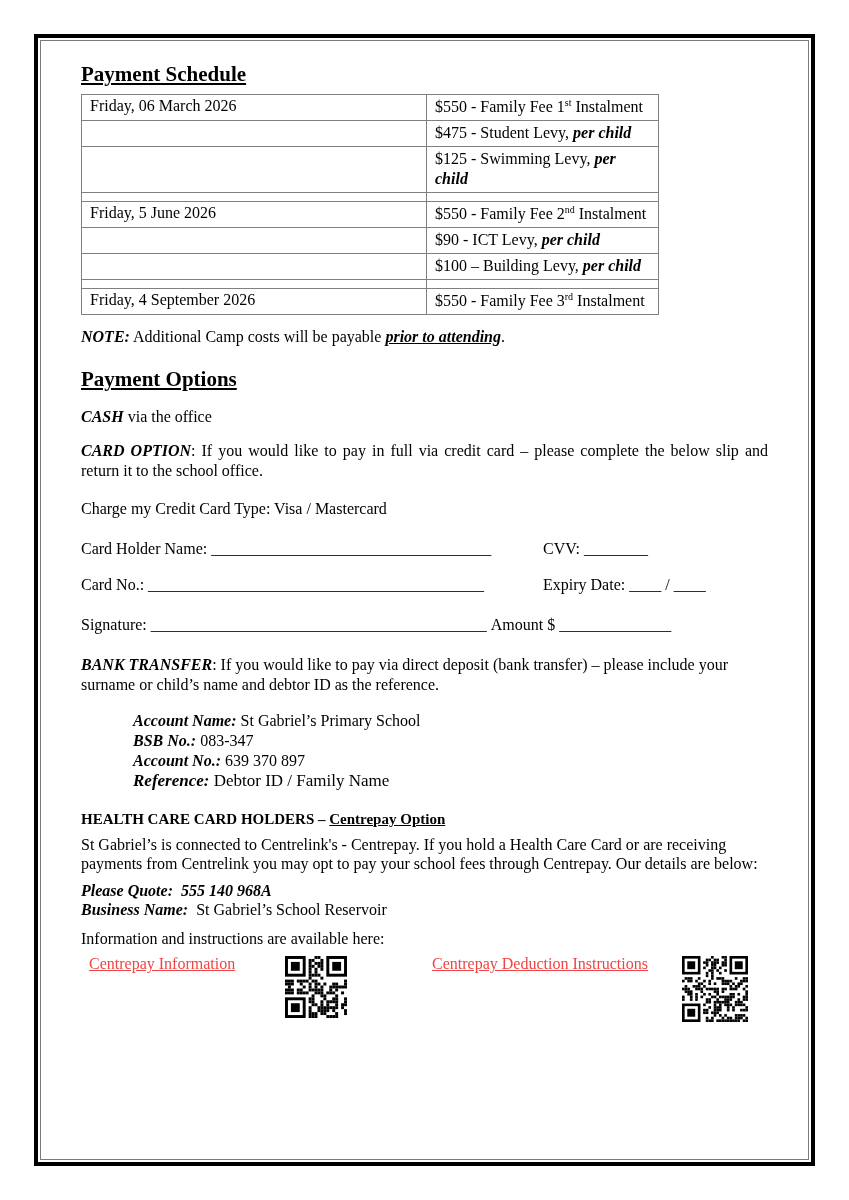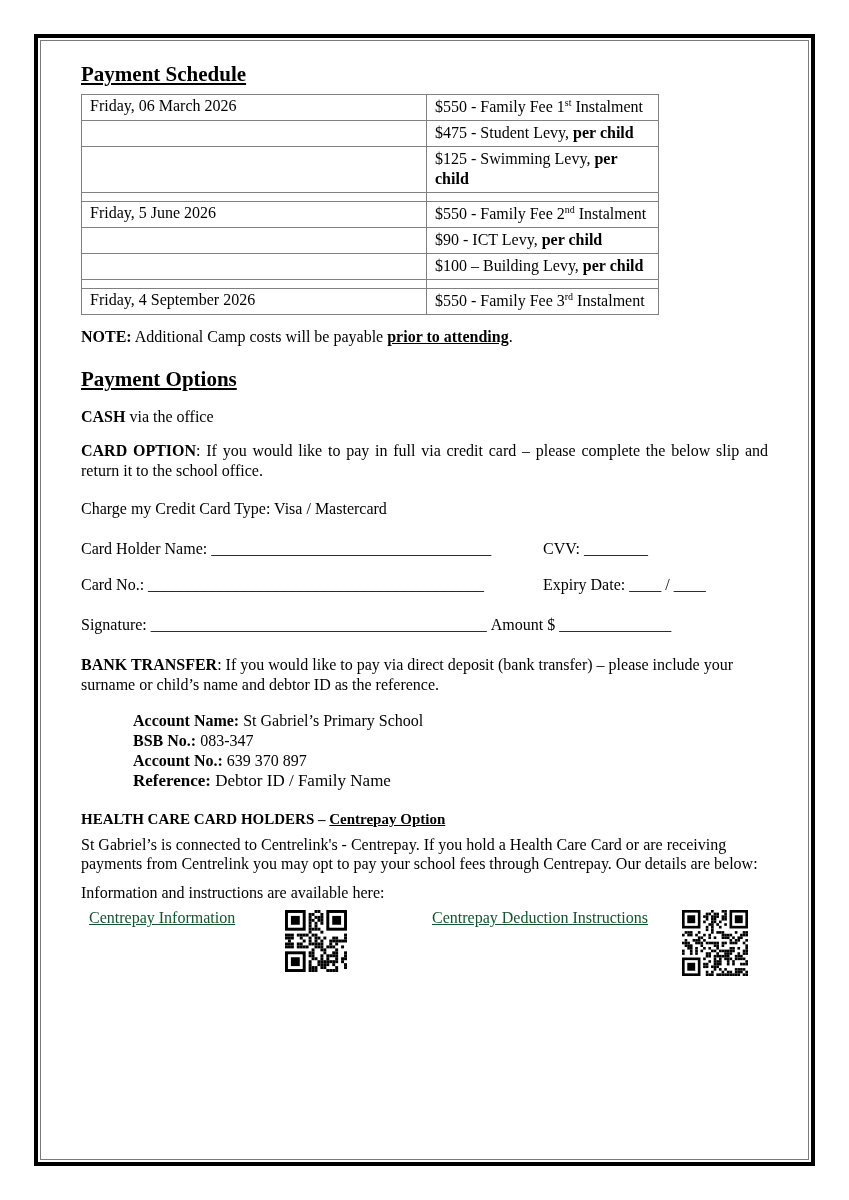--- a/index.html
+++ b/index.html
@@ -6,40 +6,40 @@
   body { width: 849px; height: 1200px; position: relative; font-family: "Liberation Serif", "DejaVu Serif", serif; color: #000; }
   .outer { position: absolute; left: 34px; top: 34px; width: 781px; height: 1132px; box-sizing: border-box; border: 4px solid #000; }
   .inner { position: absolute; left: 2px; top: 2px; right: 2px; bottom: 2px; border: 1px solid #7a7a7a; }
   .content { position: absolute; left: 81px; top: 60px; width: 687px; font-size: 16px; line-height: 20px; }
   h2 { font-size: 21px; font-weight: bold; text-decoration: underline; margin: 0; line-height: 28px; }
   table.sched { border-collapse: collapse; width: 578px; margin-top: 6px; table-layout: fixed; }
   table.sched td { border: 1px solid #808080; padding: 2px 8px 3px 8px; font-size: 16px; line-height: 20px; vertical-align: top; height: 20px; }
   table.sched tr.gap td { height: 8px; padding: 0; line-height: 8px; }
   table.sched td.date { width: 328px; padding-top: 1px; }
   sup { font-size: 10px; line-height: 0; vertical-align: super; }
-  .b { font-weight: bold; }
+  .b { font-weight: bold; font-style: italic; }
   .u { text-decoration: underline; }
   p { margin: 0; }
   .note { margin-top: 12px; }
   .po-title { margin-top: 18px; }
   .cash { margin-top: 14px; }
   .cardopt { margin-top: 14px; text-align: justify; }
   .chargetype { margin-top: 18px; }
   .formline { margin-top: 14px; display: flex; white-space: pre; }
   .formline .left { width: 462px; }
   .bank { margin-top: 20px; }
   .acct { margin-top: 16px; margin-left: 52px; }
   .acct .ref { font-size: 17px; }
   .hcc { margin-top: 18px; font-size: 15px; font-weight: bold; }
   .small { font-size: 16px; line-height: 19px; }
   .hcc-body { margin-top: 6px; }
   .quote { margin-top: 8px; }
   .info { margin-top: 10px; }
   .links { position: relative; height: 80px; margin-top: 6px; }
-  .link { color: #14532d; text-decoration: underline; position: absolute; top: 0; font-size: 16px; cursor: pointer; }
+  .link { color: #ef4444; text-decoration: underline; position: absolute; top: 0; font-size: 16px; cursor: pointer; }
   .qr { position: absolute; top: 2px; width: 62px; height: 62px; }
   .other { margin-top: 4px; }
   a.mail { color: #0000ee; text-decoration: underline; }
 </style>
 </head>
 <body>
 
 <div class="outer">
     <div class="inner"></div>
   </div>
@@ -116,20 +116,24 @@
     <p><span class="b">Account Name:</span><span> St Gabriel’s Primary School</span></p>
     <p><span class="b">BSB No.:</span><span> 083-347</span></p>
     <p><span class="b">Account No.:</span><span> 639 370 897</span></p>
     <p class="ref"><span class="b">Reference:</span><span> Debtor ID / Family Name</span></p>
   </div>
 
   <p class="hcc"><span>HEALTH CARE CARD HOLDERS – </span><span class="u">Centrepay Option</span></p>
 
   <p class="small hcc-body">St Gabriel’s is connected to Centrelink's - Centrepay. If you hold a Health Care Card or are receiving payments from Centrelink you may opt to pay your school fees through Centrepay. Our details are below:</p>
 
+  <div class="small quote">
+    <p><span class="b">Please Quote:</span><span class="b" style="white-space:pre">  555 140 968A</span></p>
+    <p><span class="b">Business Name:</span><span style="white-space:pre">  St Gabriel’s School Reservoir</span></p>
+  </div>
 
   <p class="small info">Information and instructions are available here:</p>
 
   <div class="links">
     <span class="link" style="left:8px">Centrepay Information</span>
     <svg class="qr" style="left:204px" id="qr1" viewBox="0 0 21 21">
         <rect x="10" y="0" width="1" height="1" fill="#000"></rect>
         <rect x="11" y="0" width="1" height="1" fill="#000"></rect>
         <rect x="8" y="1" width="1" height="1" fill="#000"></rect>
         <rect x="9" y="1" width="1" height="1" fill="#000"></rect>

